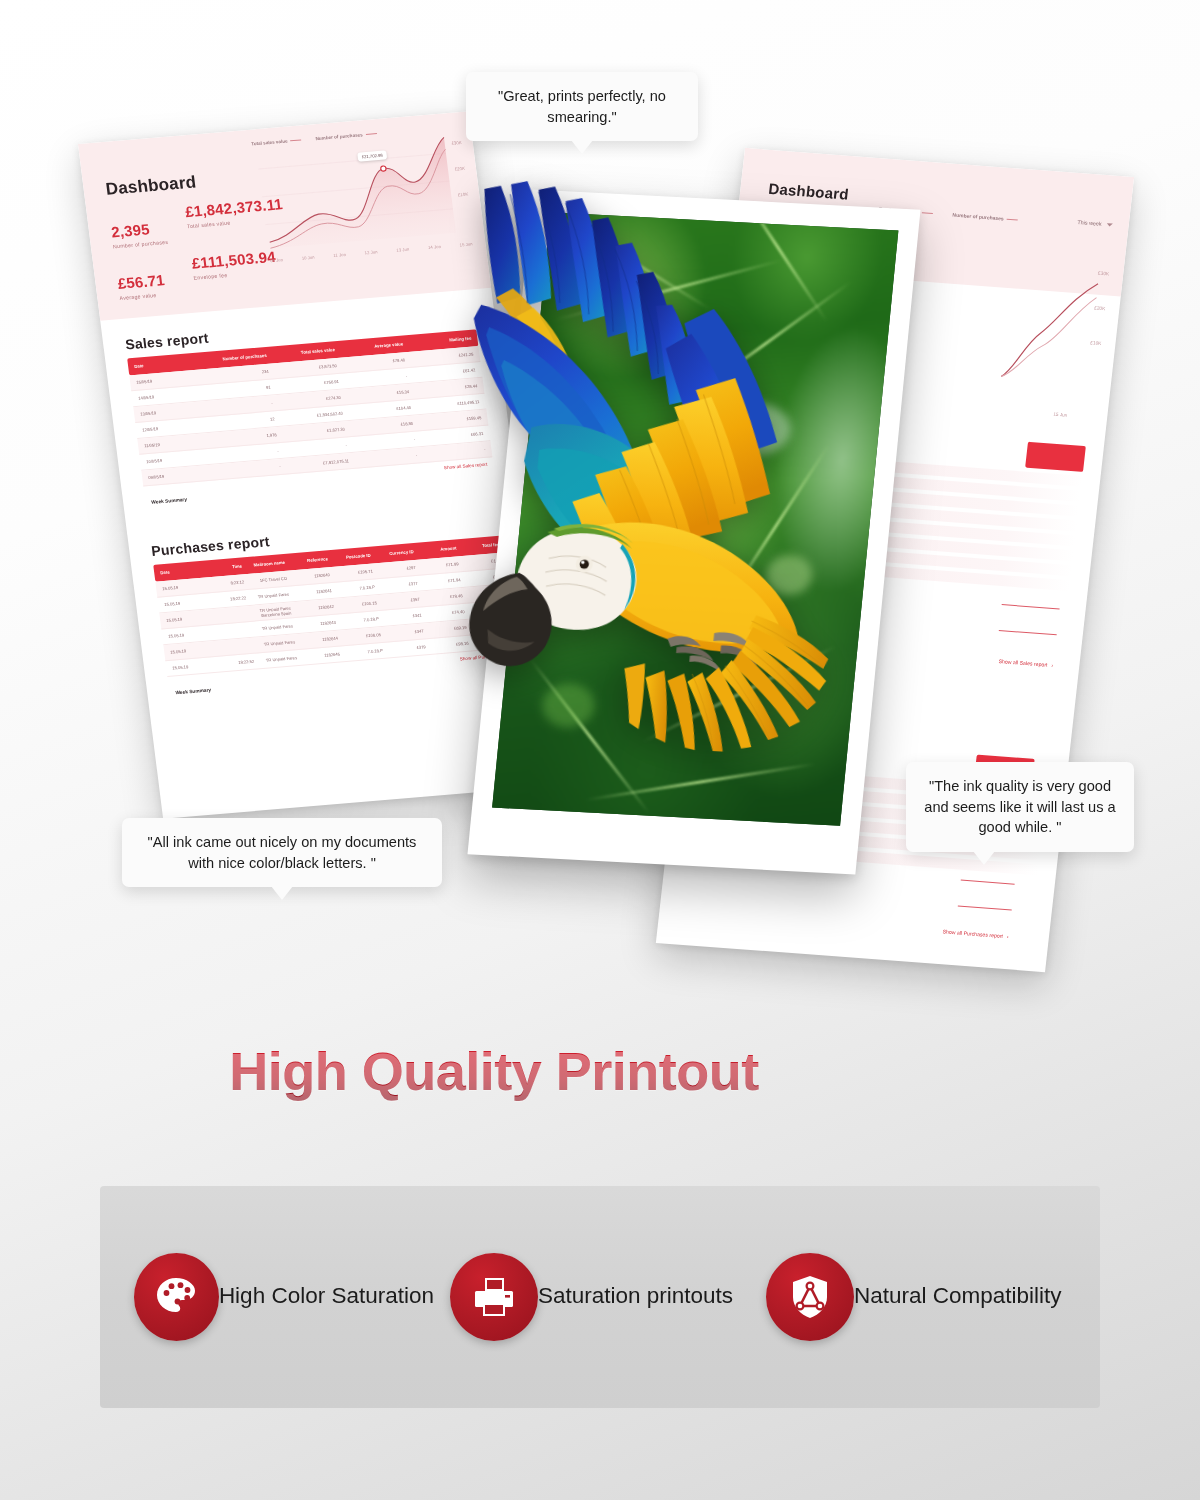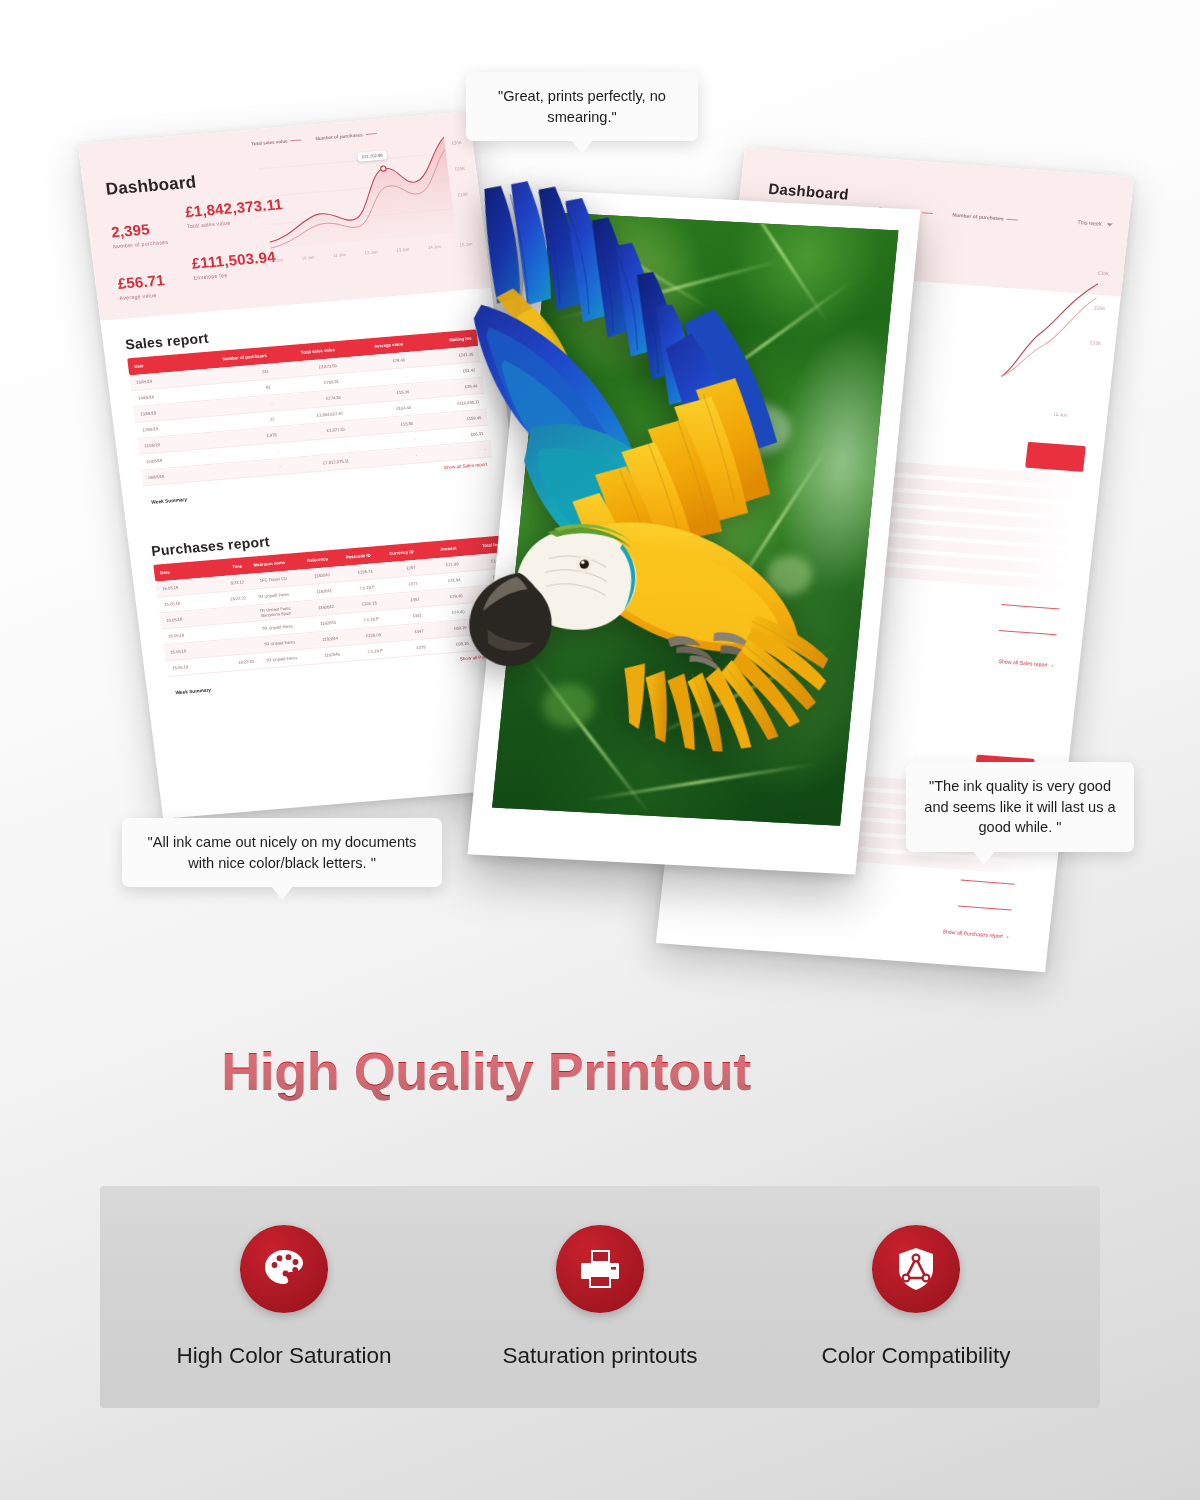--- a/index.html
+++ b/index.html
@@ -215,21 +215,21 @@
     border-right: 11px solid transparent;
     border-top: 14px solid #fbfbfb;
   }
   #bubble-top   { left: 466px; top: 72px;  width: 232px; }
   #bubble-left  { left: 122px; top: 818px; width: 320px; }
   #bubble-right { left: 906px; top: 762px; width: 228px; }
   #bubble-right::after { left: 34%; }
 
   
   #headline {
-    position: absolute; left: 4px; top: 1040px; width: 964px;
+    position: absolute; left: 12px; top: 1040px; width: 964px;
     text-align: center;
   }
   #h1 {
     font-size: 54px; font-weight: 700; letter-spacing: -0.5px;
     background: linear-gradient(180deg, #d9202f 0%, #b71b28 62%, #8e1420 100%);
     -webkit-background-clip: text; background-clip: text;
     -webkit-text-fill-color: transparent; color: #c41f2c;
     text-shadow: 0 1px 0 rgba(255,255,255,.35);
   }
   #h2 {
@@ -242,21 +242,21 @@
     position: absolute;
     left: 100px; top: 1186px;
     width: 1000px; height: 222px;
     background: linear-gradient(180deg,#d9d9d9 0%, #d2d2d2 50%, #cfcfcf 100%);
     border-radius: 4px;
     display: flex;
     align-items: center;
     justify-content: space-around;
     padding: 0 26px;
   }
-  .feature { display: flex; flex-direction: column; align-items: center; width: 300px; }
+  .feature { display: flex; flex-direction: row; align-items: flex-start; width: 300px; }
   .f-icon {
     width: 88px; height: 88px; border-radius: 50%;
     background: radial-gradient(circle at 36% 28%, #c8202c 0%, #b21b26 42%, #96121d 100%);
     display: flex; align-items: center; justify-content: center;
     box-shadow: 0 3px 9px rgba(0,0,0,.22);
   }
   .f-label {
     margin-top: 30px;
     font-size: 22.5px; color: #1b1b1b; white-space: nowrap;
   }
@@ -738,16 +738,16 @@
   <div class="feature">
     <div class="f-icon">
       <svg width="48" height="48" viewBox="0 0 48 48">
         <path d="M24 3 L41 9 V24 C41 34 33.5 41.5 24 45 C14.5 41.5 7 34 7 24 V9 Z" fill="#ffffff"></path>
         <path d="M24 13 L34 33 H14 Z" fill="none" stroke="#b01c27" stroke-width="2.6" stroke-linejoin="round"></path>
         <circle cx="24" cy="13" r="3.4" fill="#ffffff" stroke="#b01c27" stroke-width="2.2"></circle>
         <circle cx="14" cy="33" r="3.4" fill="#ffffff" stroke="#b01c27" stroke-width="2.2"></circle>
         <circle cx="34" cy="33" r="3.4" fill="#ffffff" stroke="#b01c27" stroke-width="2.2"></circle>
       </svg>
     </div>
-    <div class="f-label">Color Compatibility</div>
+    <div class="f-label">Natural Compatibility</div>
   </div>
 
 </div>
 
 </body></html>

